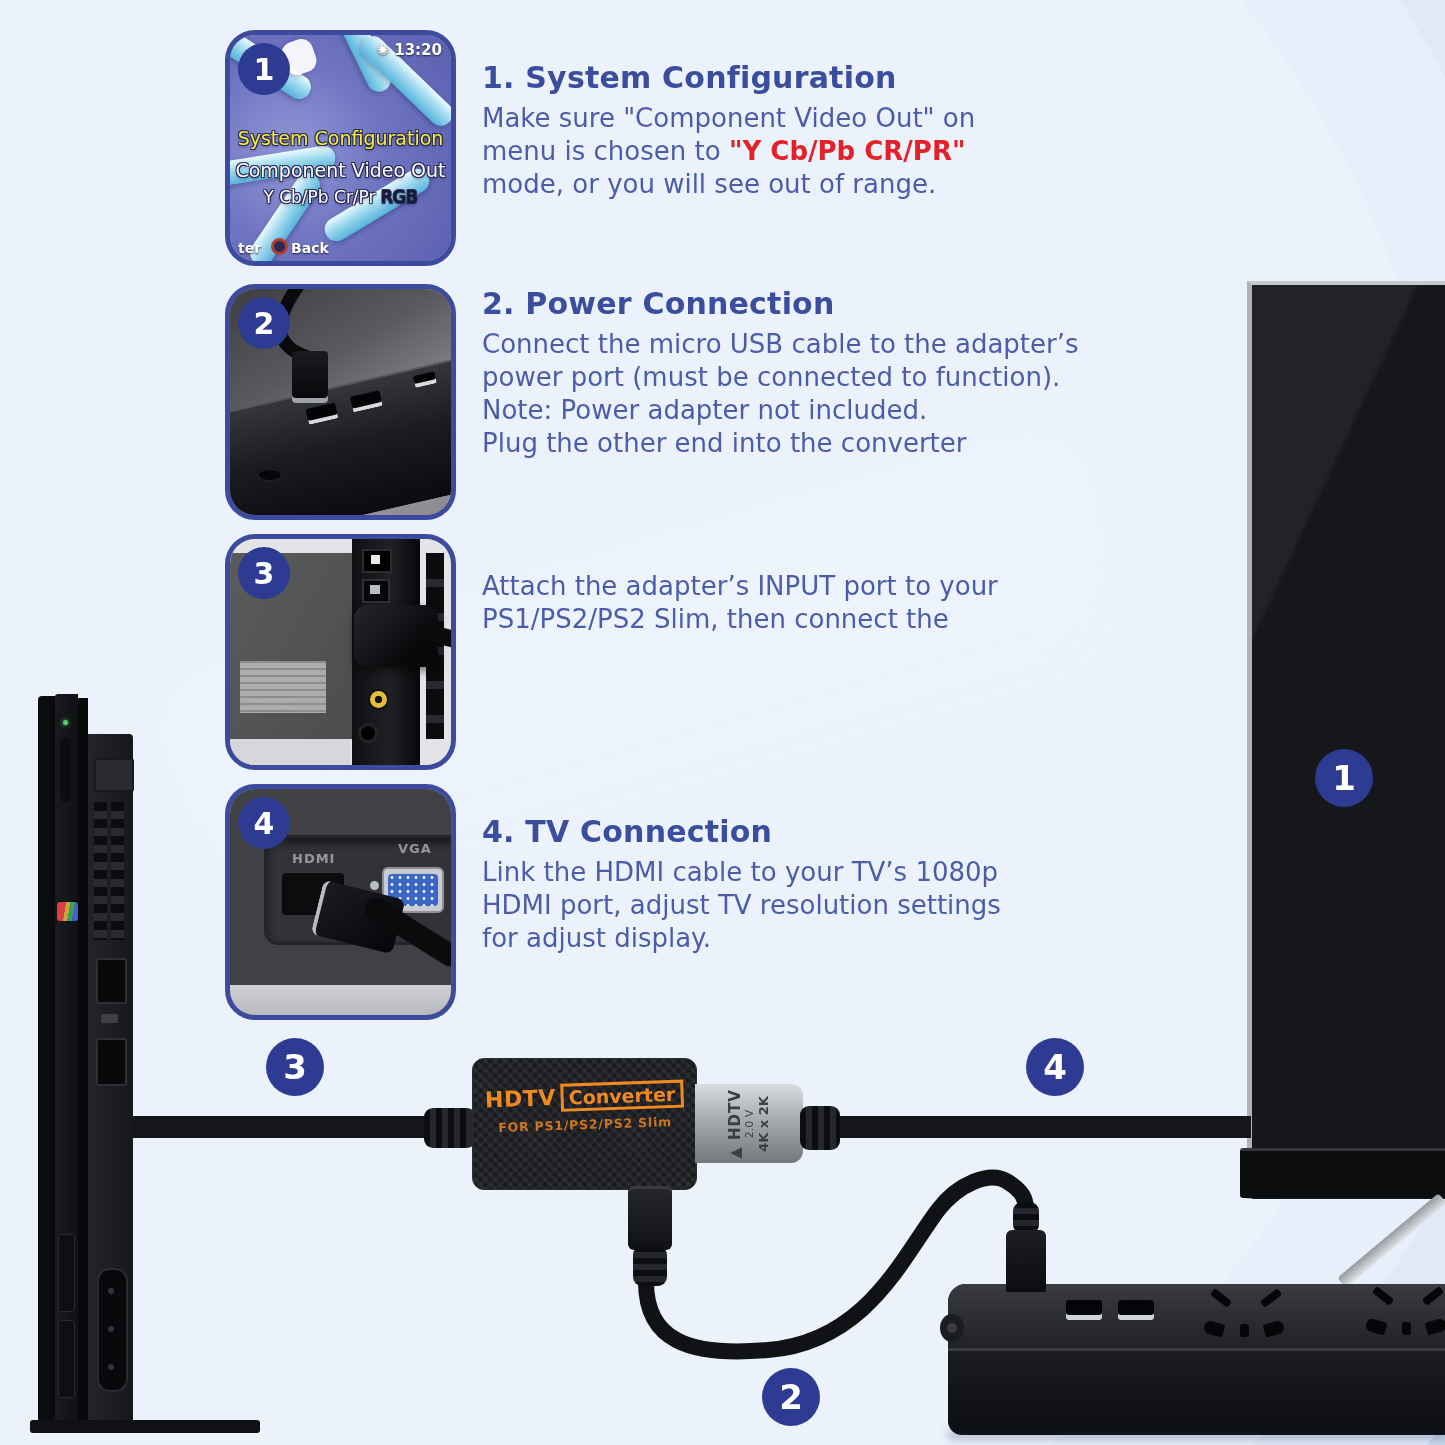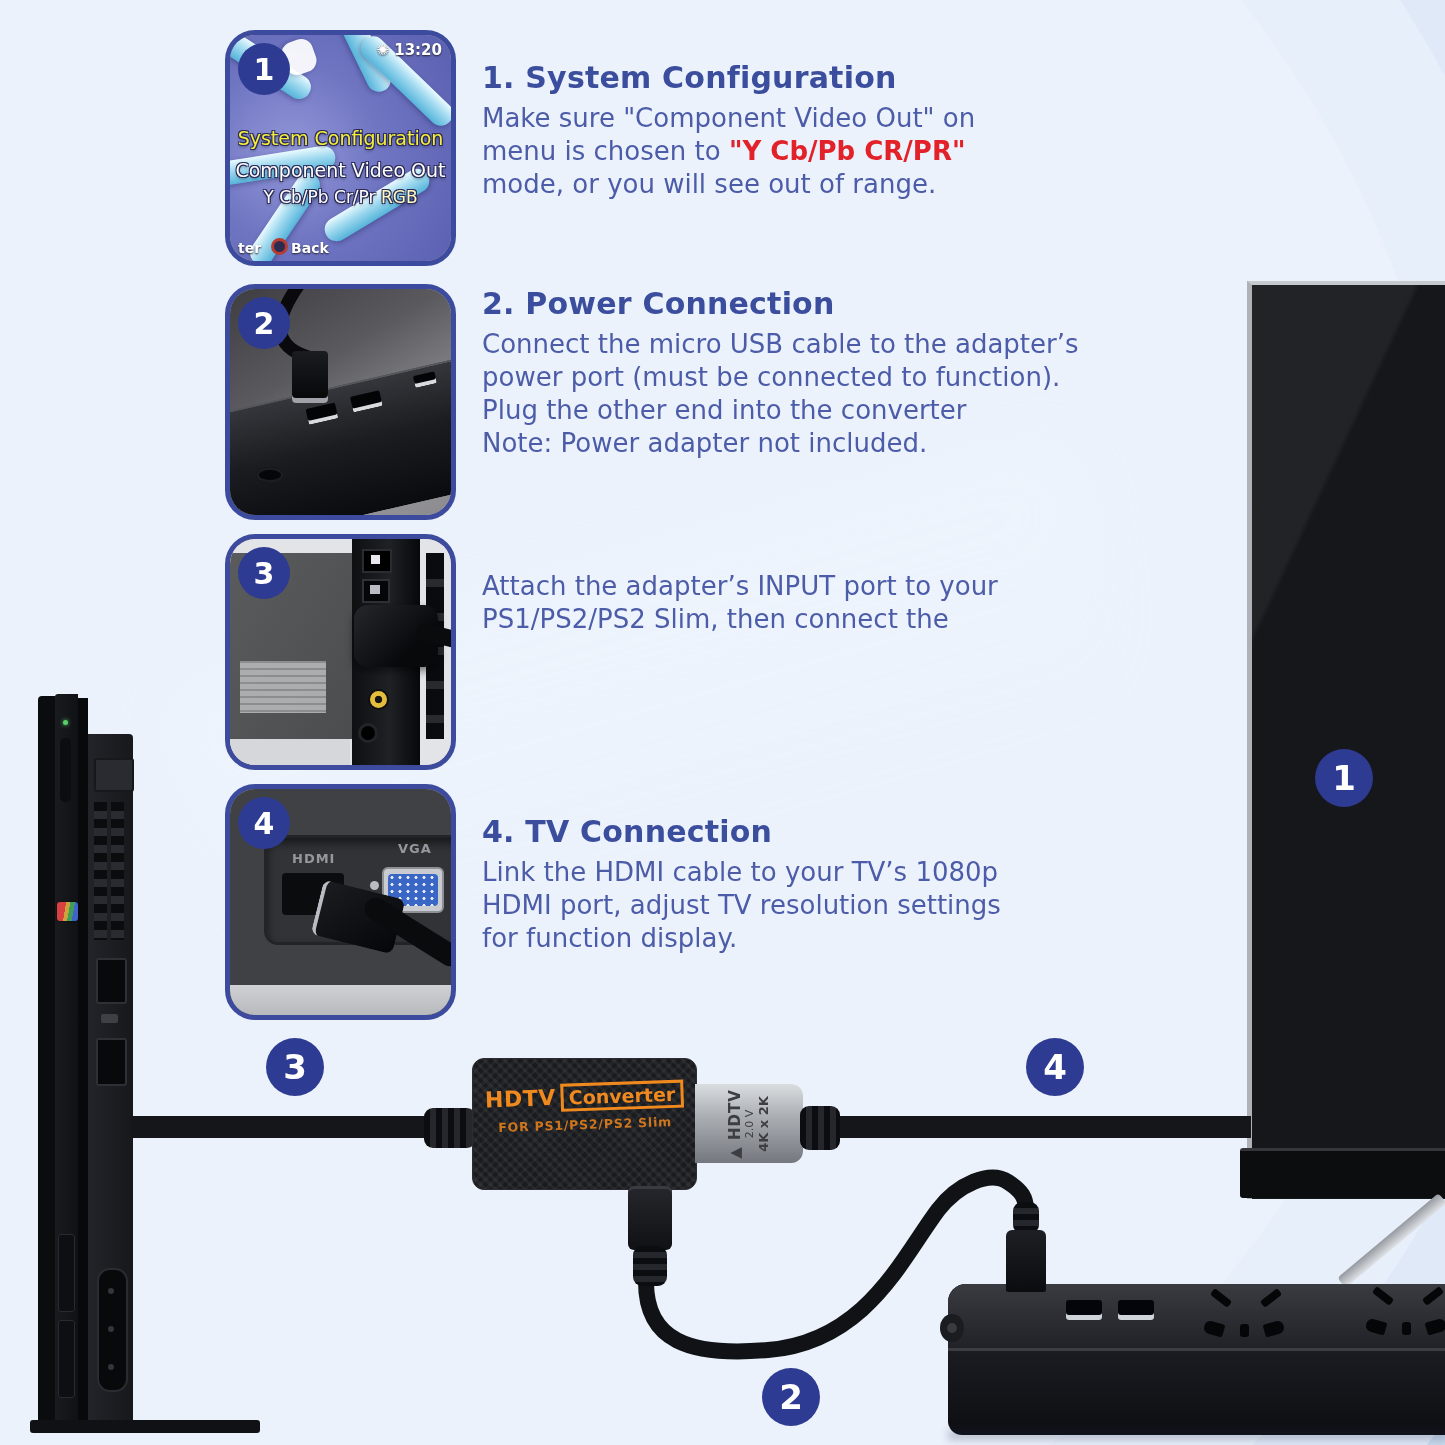--- a/index.html
+++ b/index.html
@@ -127,21 +127,21 @@
     <div class="tube" style="width:112px;left:-24px;top:16px;transform:rotate(33deg);"></div>
     <div class="tube" style="width:128px;left:62px;top:-14px;transform:rotate(64deg);"></div>
     <div class="tube" style="width:34px;height:32px;left:52px;top:6px;transform:rotate(70deg);background:#fff;opacity:.92;"></div>
     <div class="tube" style="width:118px;left:118px;top:34px;transform:rotate(44deg);"></div>
     <div class="tube" style="width:140px;left:-34px;top:120px;transform:rotate(-9deg);"></div>
     <div class="tube" style="width:118px;left:88px;top:158px;transform:rotate(-31deg);"></div>
     <div class="tube" style="width:106px;left:2px;top:172px;transform:rotate(-56deg);"></div>
     <div class="t1-time">✺ <span>13:20</span></div>
     <div class="t1-text" style="top:92px;font-size:19px;color:#f5ee3d;">System Configuration</div>
     <div class="t1-text" style="top:124px;font-size:19px;">Component Video Out</div>
-    <div class="t1-text" style="top:152px;font-size:17px;"><span>Y Cb/Pb Cr/Pr</span> <span style="color:#fef9c3;">RGB</span></div>
+    <div class="t1-text" style="top:152px;font-size:17px;"><span>Y Cb/Pb Cr/Pr</span> <span style="color:#0f172a;">RGB</span></div>
     <div class="t1-foot"><span style="margin-left:8px;">ter</span><span class="obtn"></span><span>Back</span></div>
     <div class="badge small">1</div>
   </div>
 
   <div class="thumb" style="top:284px;">
     <div class="t2-bg"></div>
     <div class="t2-strip">
       <div class="t2-slot" style="left:104px;top:14px;"></div>
       <div class="t2-slot" style="left:150px;top:12px;"></div>
       <div class="t2-slot" style="left:216px;top:6px;width:22px;height:12px;"></div>
@@ -197,36 +197,36 @@
         <div class="tline"><span>Make sure "Component Video Out" on</span></div>
         <div class="tline"><span>menu is chosen to </span><span class="em-red">"Y Cb/Pb CR/PR"</span></div>
         <div class="tline"><span>mode, or you will see out of range.</span></div>
       </div>
   </div>
   <div class="step-text" style="top:286px;">
     <h2>2. Power Connection</h2>
     <div>
         <div class="tline"><span>Connect the micro USB cable to the adapter’s</span></div>
         <div class="tline"><span>power port (must be connected to function).</span></div>
+        <div class="tline"><span>Note: Power adapter not included.</span></div>
         <div class="tline"><span>Plug the other end into the converter</span></div>
-        <div class="tline"><span>Note: Power adapter not included.</span></div>
       </div>
   </div>
   <div class="step-text" style="top:570px;">
     <div>
         <div class="tline"><span>Attach the adapter’s INPUT port to your</span></div>
         <div class="tline"><span>PS1/PS2/PS2 Slim, then connect the</span></div>
       </div>
   </div>
   <div class="step-text" style="top:814px;">
     <h2>4. TV Connection</h2>
     <div>
         <div class="tline"><span>Link the HDMI cable to your TV’s 1080p</span></div>
         <div class="tline"><span>HDMI port, adjust TV resolution settings</span></div>
-        <div class="tline"><span>for function display.</span></div>
+        <div class="tline"><span>for adjust display.</span></div>
       </div>
   </div>
 
   <div class="tv">
       <div class="tv-gloss"></div>
     </div>
   <div class="tv-bottom"></div>
   <div class="tv-leg"></div>
 
   <div class="ps2">

